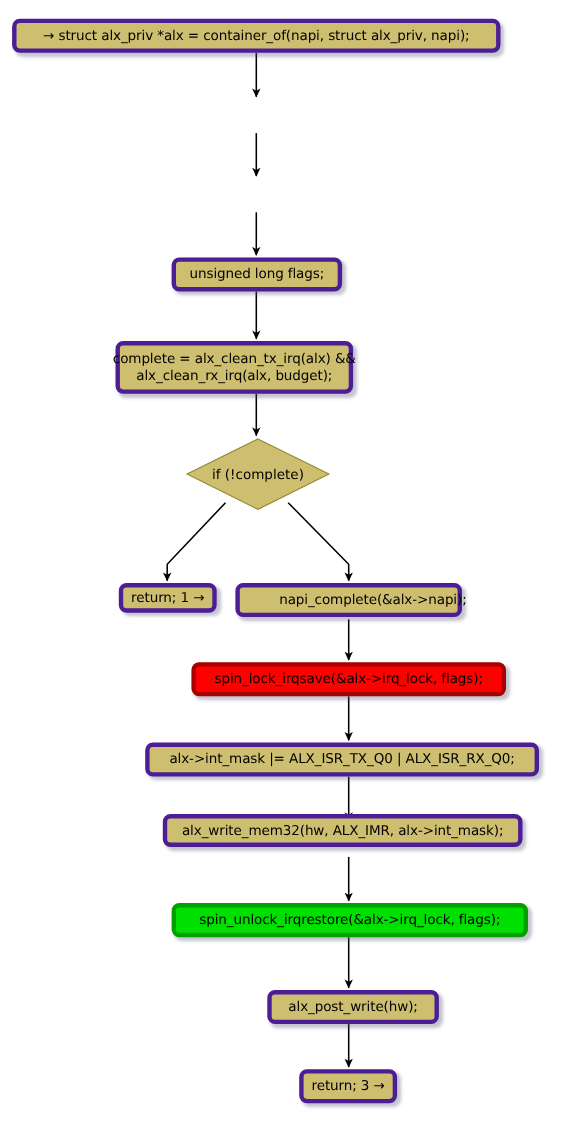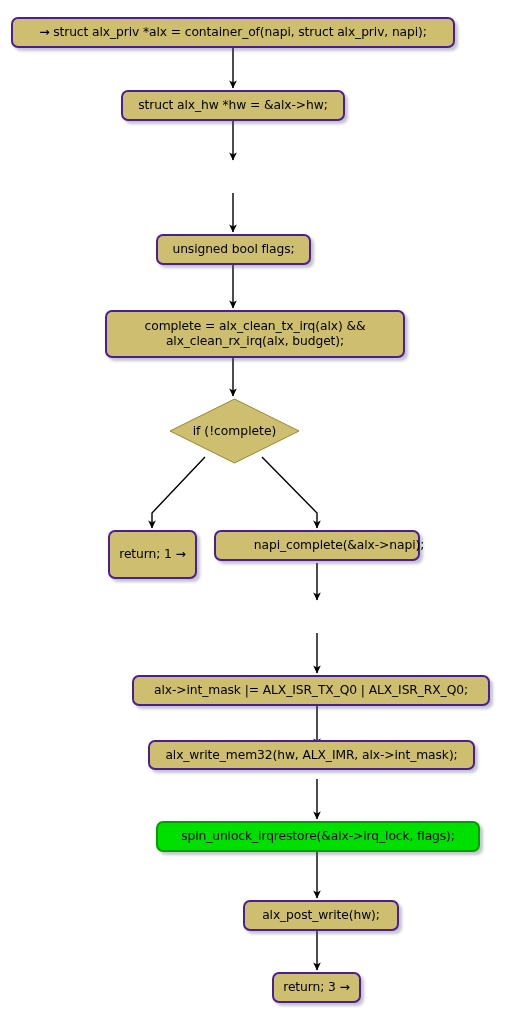--- a/index.html
+++ b/index.html
@@ -28,21 +28,21 @@
     pointer-events: none;
   }
   .node {
     position: absolute;
     box-sizing: border-box;
     display: flex;
     align-items: center;
     justify-content: center;
     text-align: center;
     border-radius: 7px;
-    border: 2px solid #4c1d95;
+    border: 4px solid #4c1d95;
     background: #CDBE70;
     color: #000000;
     font-size: 12.3px;
     line-height: 15px;
     letter-spacing: -0.1px;
     white-space: pre;
     box-shadow: 3px 3px 3px rgba(80,85,110,0.34);
     z-index: 2;
   }
   .node.red {
@@ -100,39 +100,39 @@
       <line x1="317" y1="633" x2="317" y2="673"></line>
       <line x1="317" y1="706" x2="317" y2="746"></line>
       <line x1="317" y1="779" x2="317" y2="819"></line>
       <line x1="317" y1="852" x2="317" y2="898"></line>
       <line x1="317" y1="931" x2="317" y2="970"></line>
     </g>
   </svg>
 
   <div class="node" style="left:11px; top:17px; width:444px; height:31px;">→ struct alx_priv *alx = container_of(napi, struct alx_priv, napi);</div>
 
-  <div class="node" style="left:121px; top:90px; width:224px; height:31px;">struct alx_hw *hw = &amp;alx-&gt;hw;</div>
 
 
-  <div class="node" style="left:156px; top:234px; width:155px; height:31px;">unsigned bool flags;</div>
+  <div class="node" style="left:156px; top:234px; width:155px; height:31px;">unsigned long flags;</div>
 
-  <div class="node" style="left:105px; top:310px; width:300px; height:48px;">complete = alx_clean_tx_irq(alx) &amp;&amp;
+  <div class="node" style="left:105px; top:310px; width:216px; height:48px;">complete = alx_clean_tx_irq(alx) &amp;&amp;
 alx_clean_rx_irq(alx, budget);</div>
 
   <div class="diamond" style="left:166px; top:396px; width:137px; height:70px;">
     <svg class="dshape" viewBox="0 0 137 70" width="137" height="70">
       <polygon points="68.5,3 133,35 68.5,67 4,35" fill="#CDBE70" stroke="#918A30" stroke-width="1" style="filter:none"></polygon>
     </svg>
     <div class="dlabel">if (!complete)</div>
   </div>
 
-  <div class="node" style="left:108px; top:530px; width:89px; height:49px;">return; 1 →</div>
+  <div class="node" style="left:108px; top:530px; width:89px; height:27px;">return; 1 →</div>
 
   <div class="node" style="left:214px; top:530px; width:206px; height:31px;padding-left:44px;">napi_complete(&amp;alx-&gt;napi);</div>
 
+  <div class="node red" style="left:174px; top:602px; width:286px; height:31px;">spin_lock_irqsave(&amp;alx-&gt;irq_lock, flags);</div>
 
   <div class="node" style="left:132px; top:675px; width:358px; height:31px;">alx-&gt;int_mask |= ALX_ISR_TX_Q0 | ALX_ISR_RX_Q0;</div>
 
   <div class="node" style="left:148px; top:740px; width:327px; height:30px;">alx_write_mem32(hw, ALX_IMR, alx-&gt;int_mask);</div>
 
   <div class="node green" style="left:156px; top:821px; width:324px; height:31px;">spin_unlock_irqrestore(&amp;alx-&gt;irq_lock, flags);</div>
 
   <div class="node" style="left:243px; top:900px; width:156px; height:31px;">alx_post_write(hw);</div>
 
   <div class="node" style="left:272px; top:972px; width:89px; height:31px;">return; 3 →</div>

